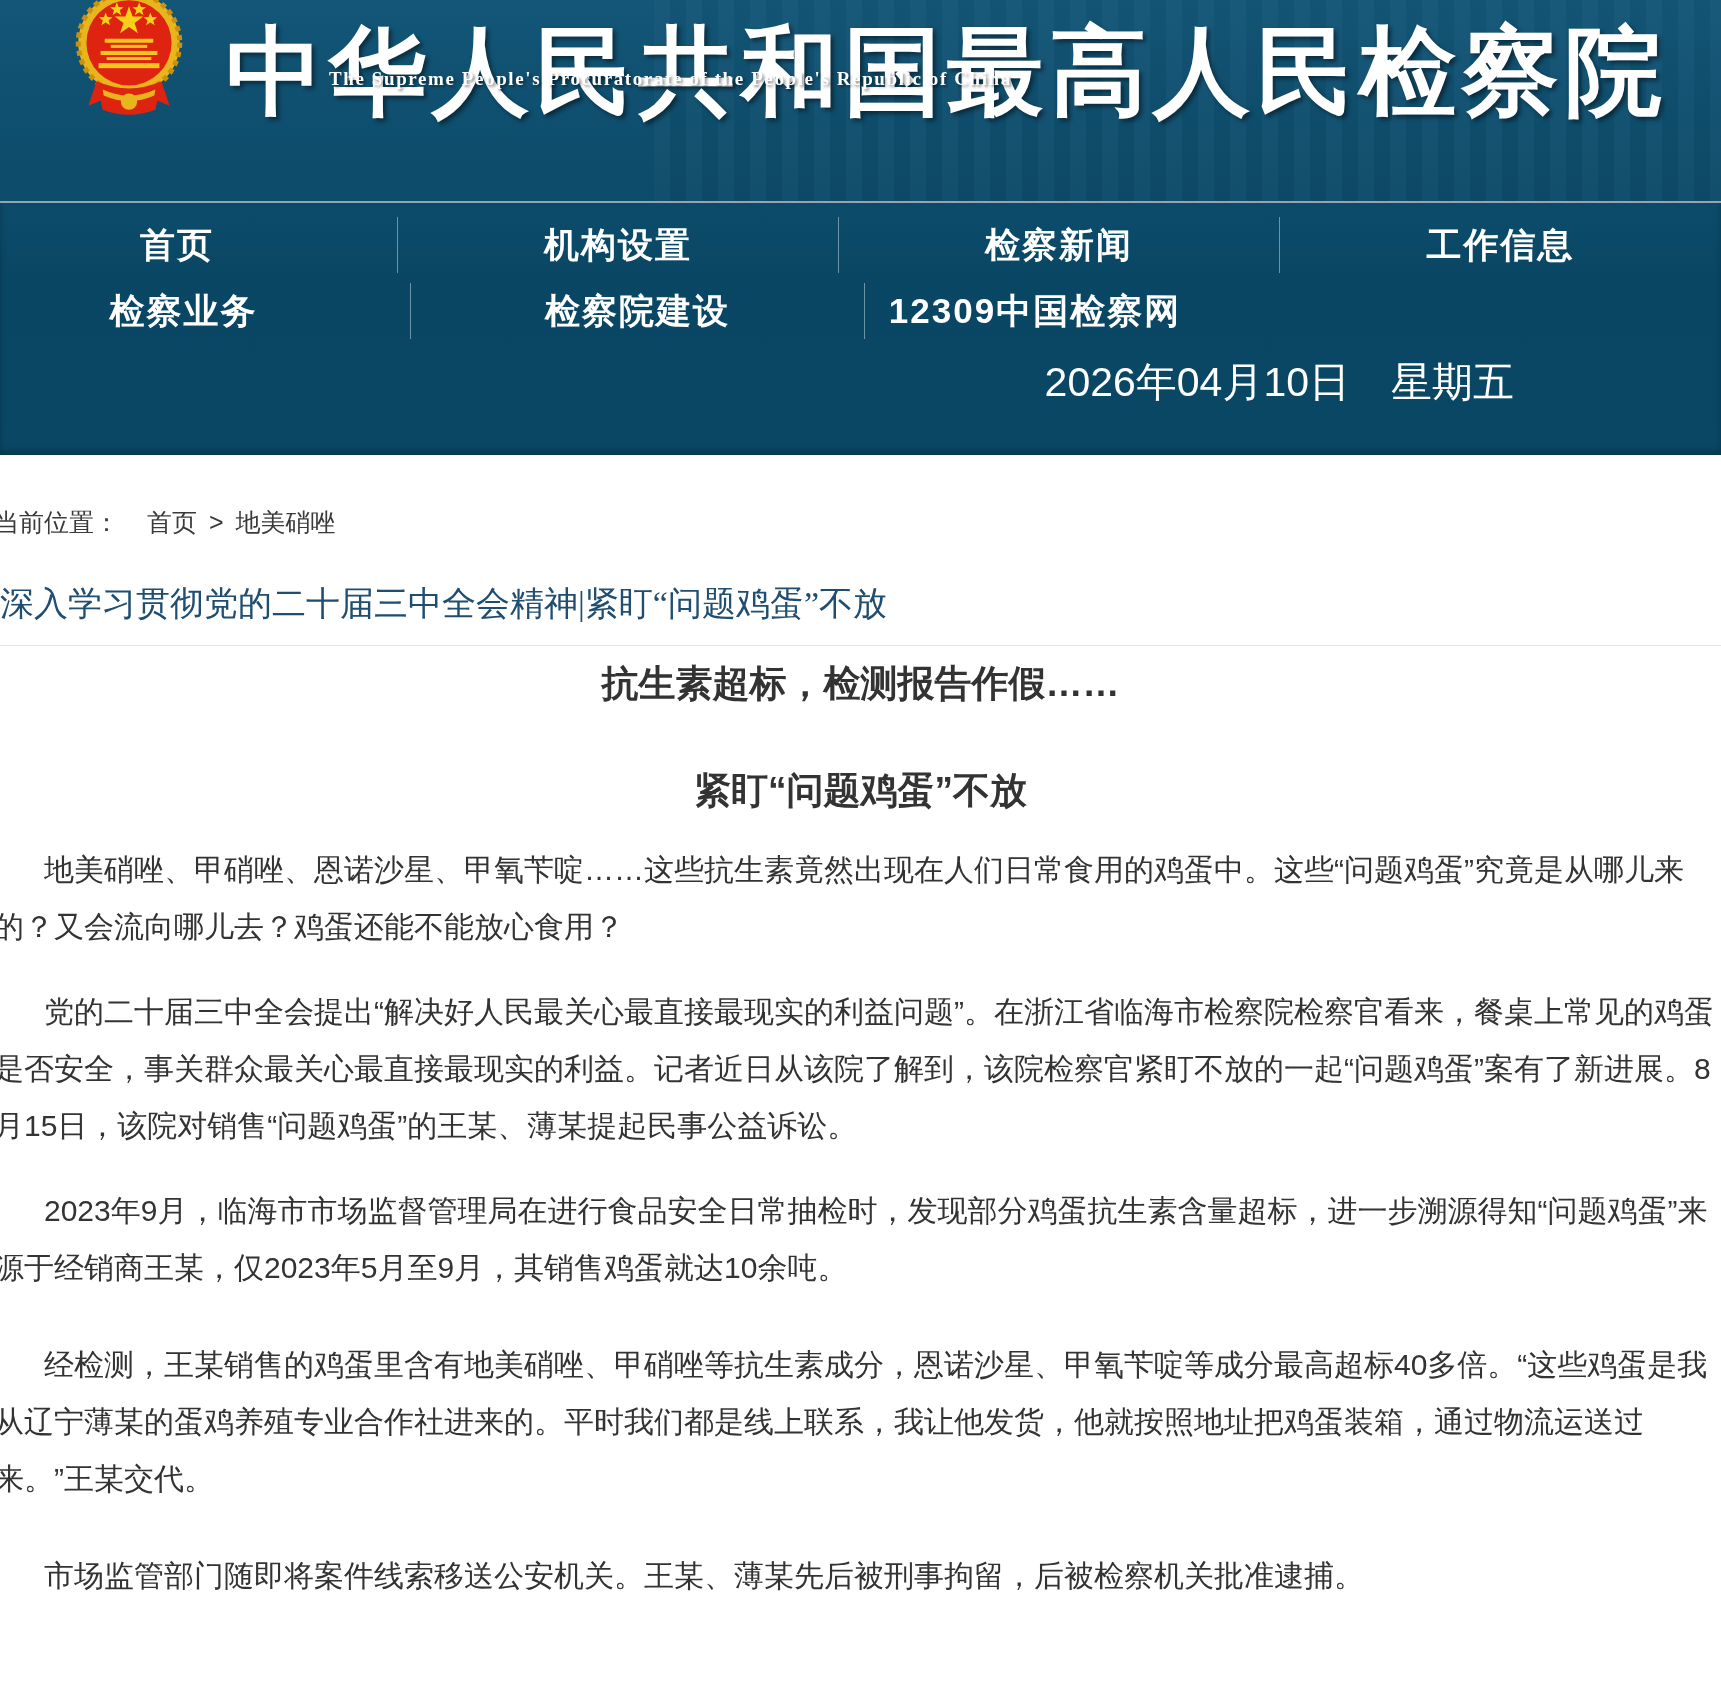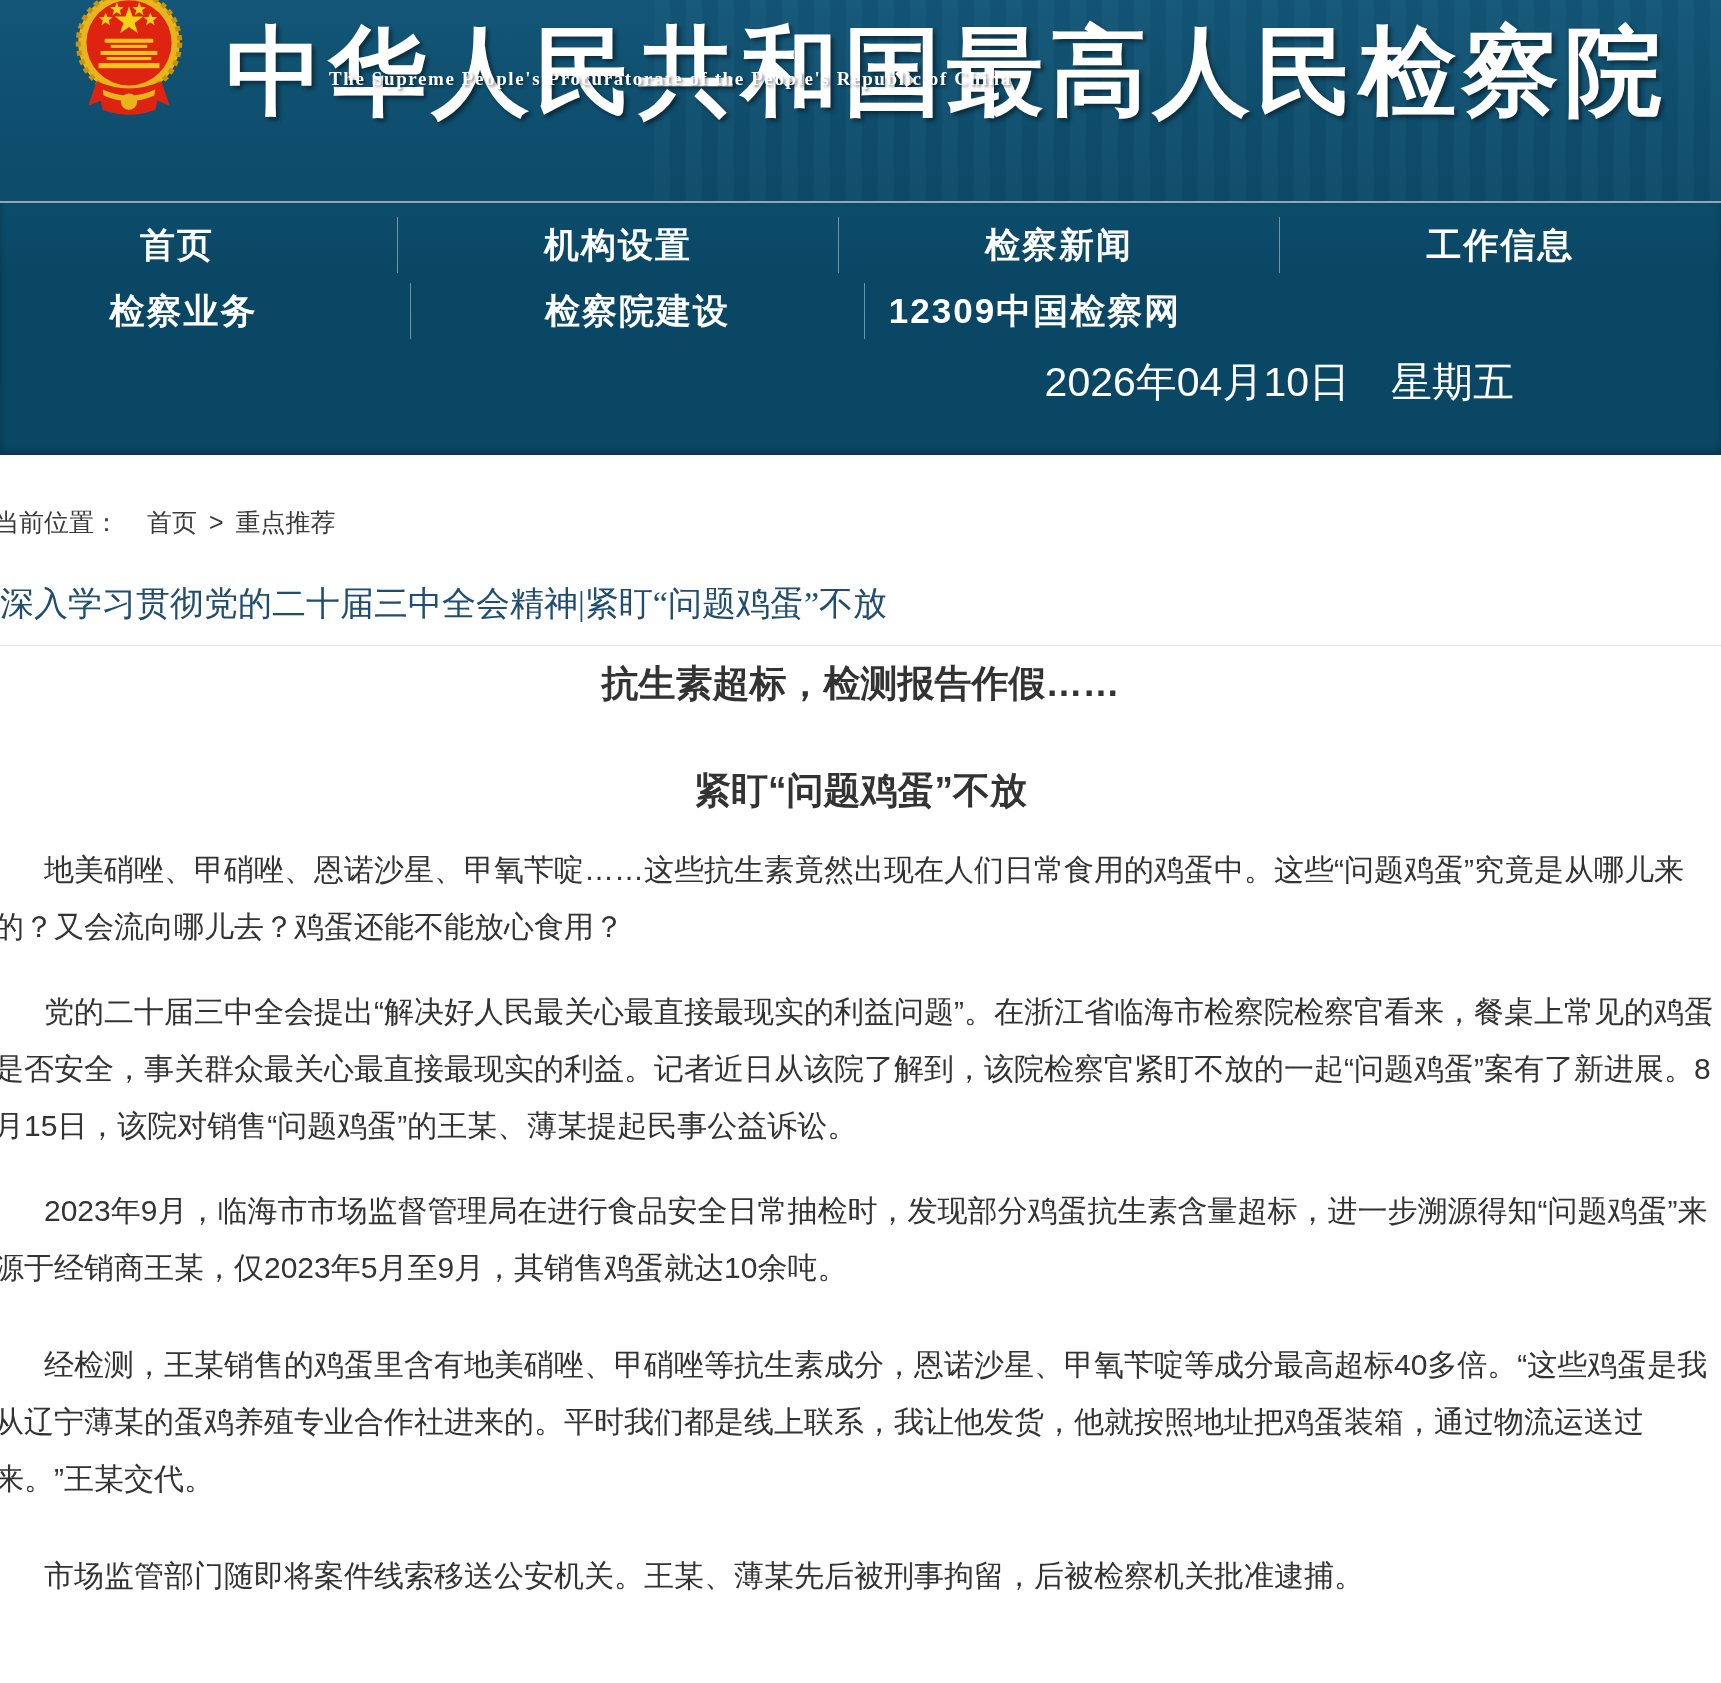--- a/index.html
+++ b/index.html
@@ -141,21 +141,21 @@
   </ul>
   <ul class="row2">
     <li class="divided">检察业务</li>
     <li class="divided">检察院建设</li>
     <li class="shift-left">12309中国检察网</li>
   </ul>
   <div class="nav-date">2026年04月10日　星期五</div>
 </nav>
 
 <div class="breadcrumb">
-  <span class="crumb-label">当前位置：</span><a href="#">首页</a><span class="crumb-sep">&gt;</span><a href="#">重点推荐</a>
+  <span class="crumb-label">当前位置：</span><a href="#">首页</a><span class="crumb-sep">&gt;</span><a href="#">地美硝唑</a>
 </div>
 
 <main class="article">
   <h2 class="article-title">深入学习贯彻党的二十届三中全会精神|紧盯“问题鸡蛋”不放</h2>
 
 
   <hr class="meta-rule">
 
   <div class="subtitle subtitle-1">抗生素超标，检测报告作假……</div>
   <div class="subtitle subtitle-2">紧盯“问题鸡蛋”不放</div>

